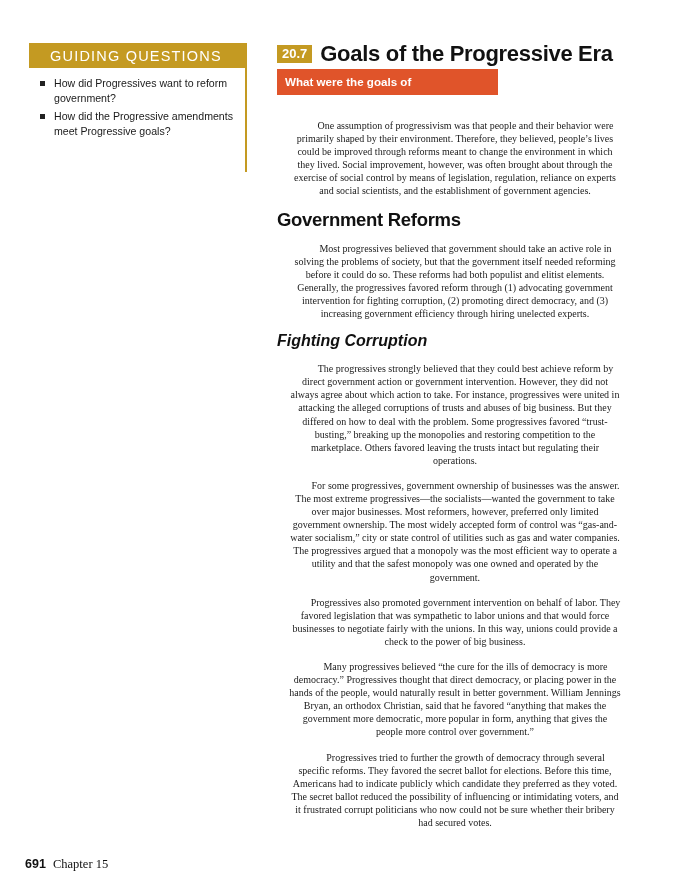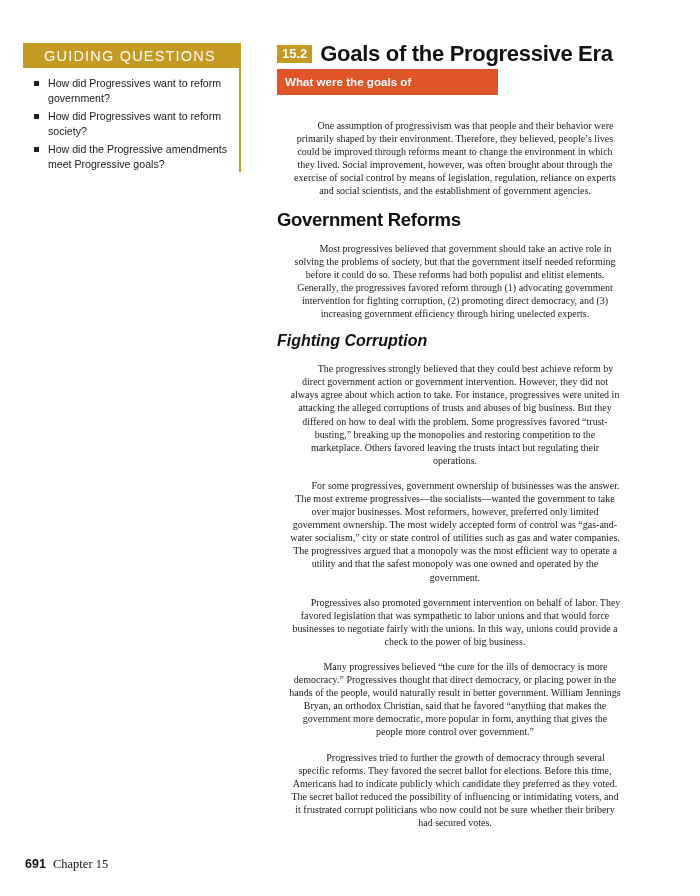--- a/index.html
+++ b/index.html
@@ -9,21 +9,21 @@
     }
     body {
       width: 700px;
       height: 896px;
       position: relative;
       overflow: hidden;
       color: #1a1a1a;
     }
     .sidebar {
       position: absolute;
-      left: 23px;
+      left: 29px;
       top: 43px;
       width: 218px;
     }
     .gq-header {
       background: #c49a22;
       color: #ffffff;
       font-family: "Liberation Sans", sans-serif;
       font-size: 14.5px;
       letter-spacing: 1.2px;
       height: 25px;
@@ -148,28 +148,28 @@
     }
   </style>
 </head>
 <body>
 
 <aside class="sidebar">
   <div class="gq-header">GUIDING QUESTIONS</div>
   <div class="gq-rule"></div>
   <ul class="gq-list">
     <li><span class="bullet"></span><span>How did Progressives want to reform government?</span></li>
-    <li><span class="bullet"></span><span>How did Progressives want to reform society?</span></li>
+    <li><span class="bullet"></span></li>
     <li><span class="bullet"></span><span>How did the Progressive amendments meet Progressive goals?</span></li>
   </ul>
 </aside>
 
 <main class="main">
   <div class="title-row">
-    <span class="section-badge">15.2</span>
+    <span class="section-badge">20.7</span>
     <h1 class="page-title">Goals of the Progressive Era</h1>
   </div>
   <div class="essential-q">What were the goals of Progressivism?</div>
 
   <p class="para first">One assumption of progressivism was that people and their behavior were primarily shaped by their environment. Therefore, they believed, people’s lives could be improved through reforms meant to change the environment in which they lived. Social improvement, however, was often brought about through the exercise of social control by means of legislation, regulation, reliance on experts and social scientists, and the establishment of government agencies.</p>
 
   <h2 class="h2">Government Reforms</h2>
   <p class="para">Most progressives believed that government should take an active role in solving the problems of society, but that the government itself needed reforming before it could do so. These reforms had both populist and elitist elements. Generally, the progressives favored reform through (1) advocating government intervention for fighting corruption, (2) promoting direct democracy, and (3) increasing government efficiency through hiring unelected experts.</p>
 
   <h3 class="h3">Fighting Corruption</h3>

